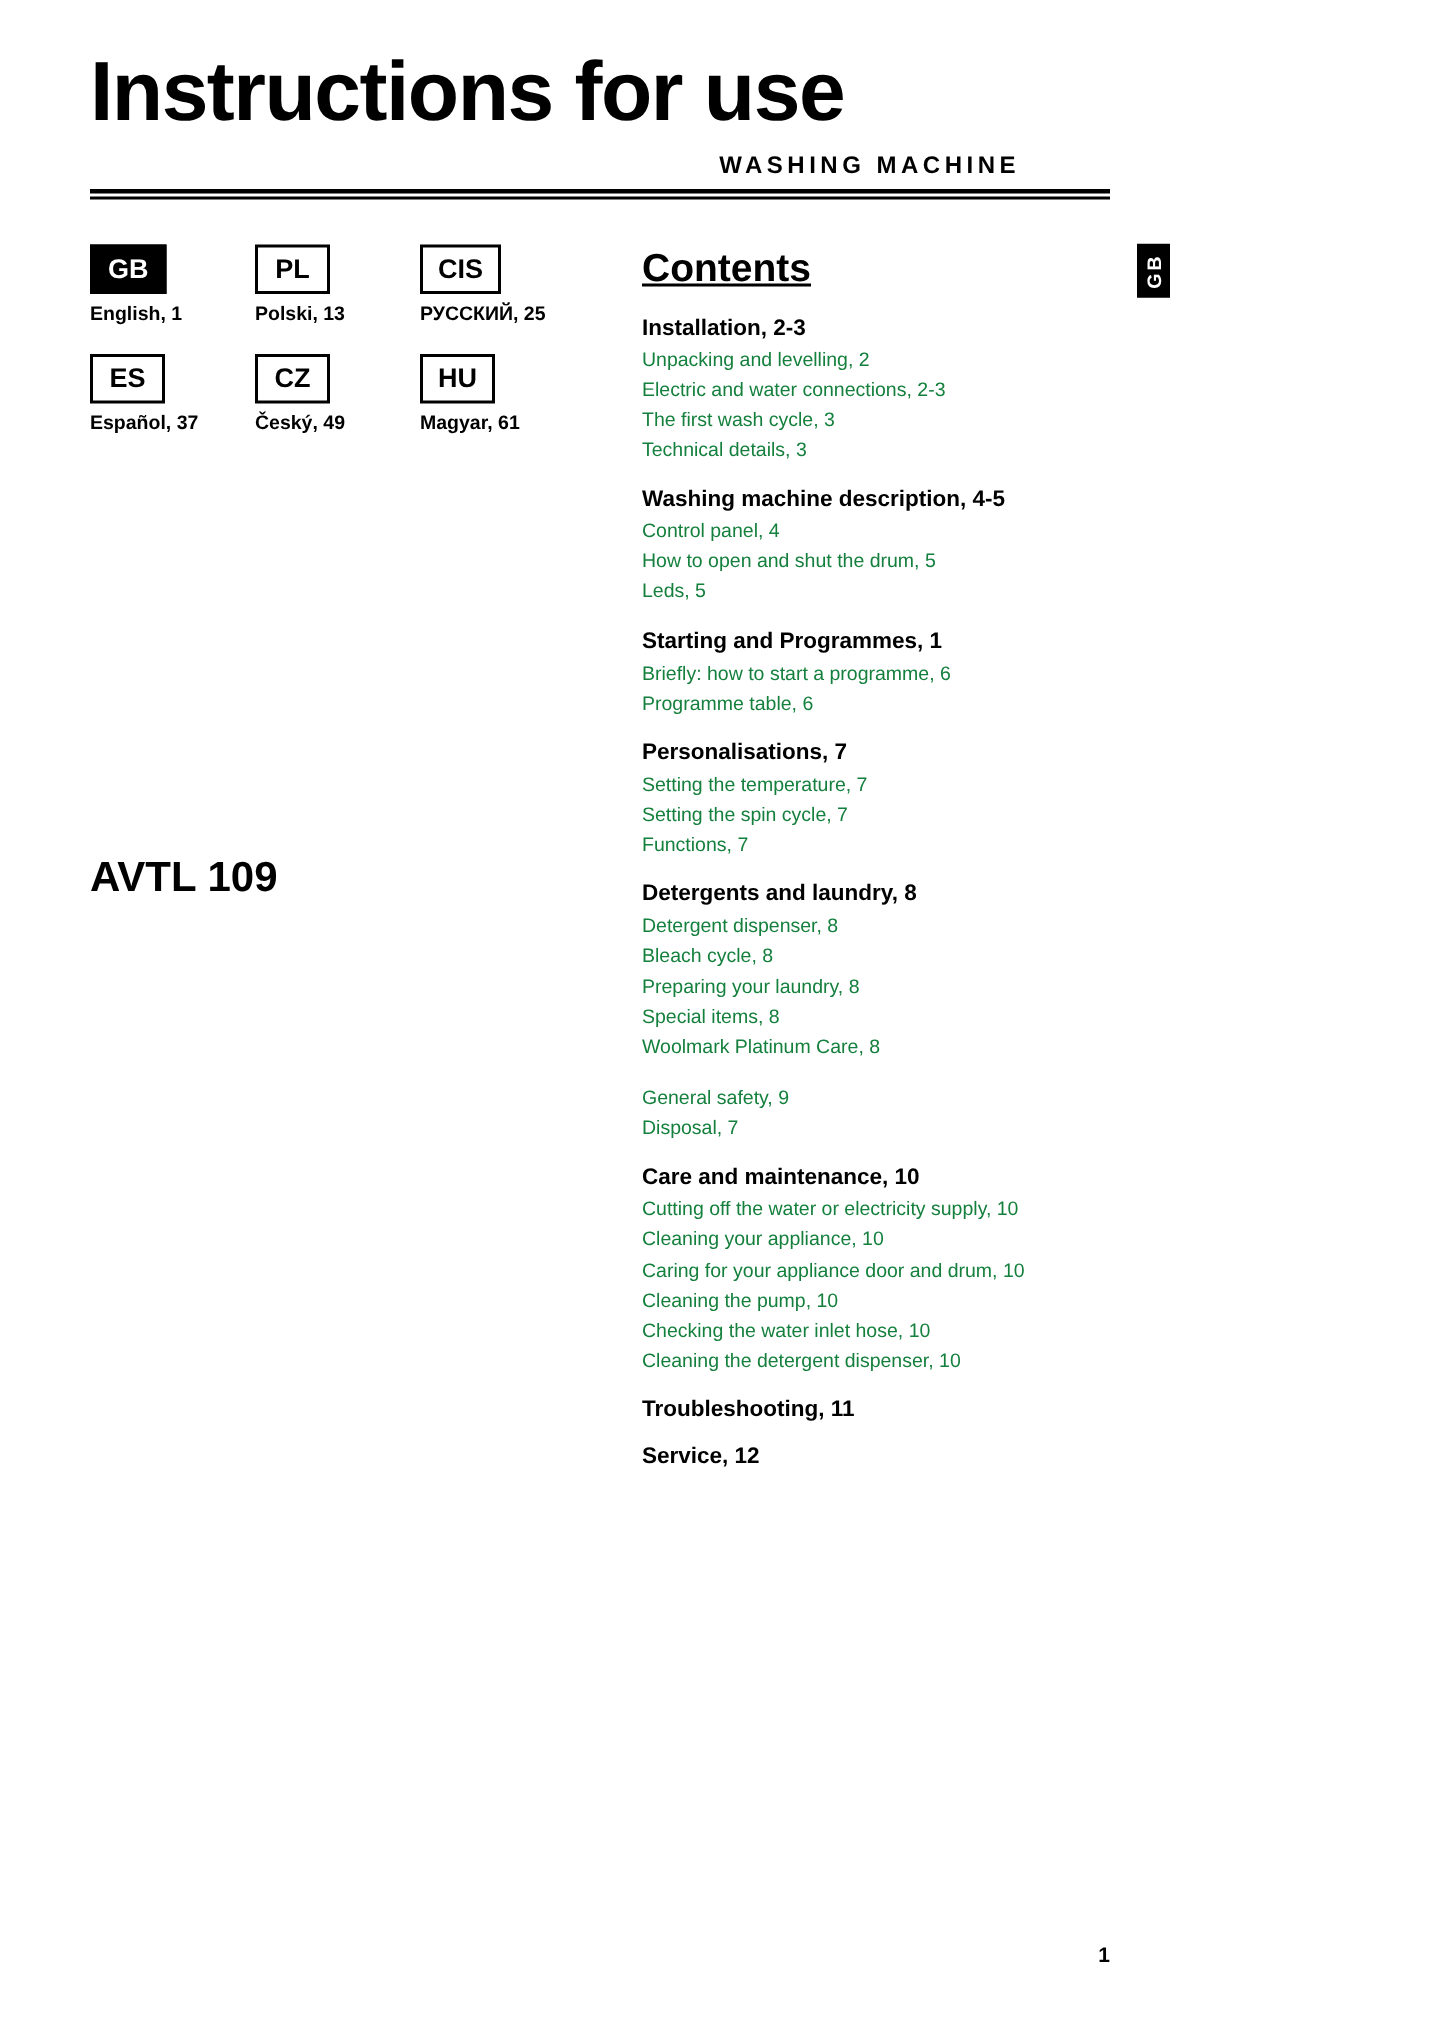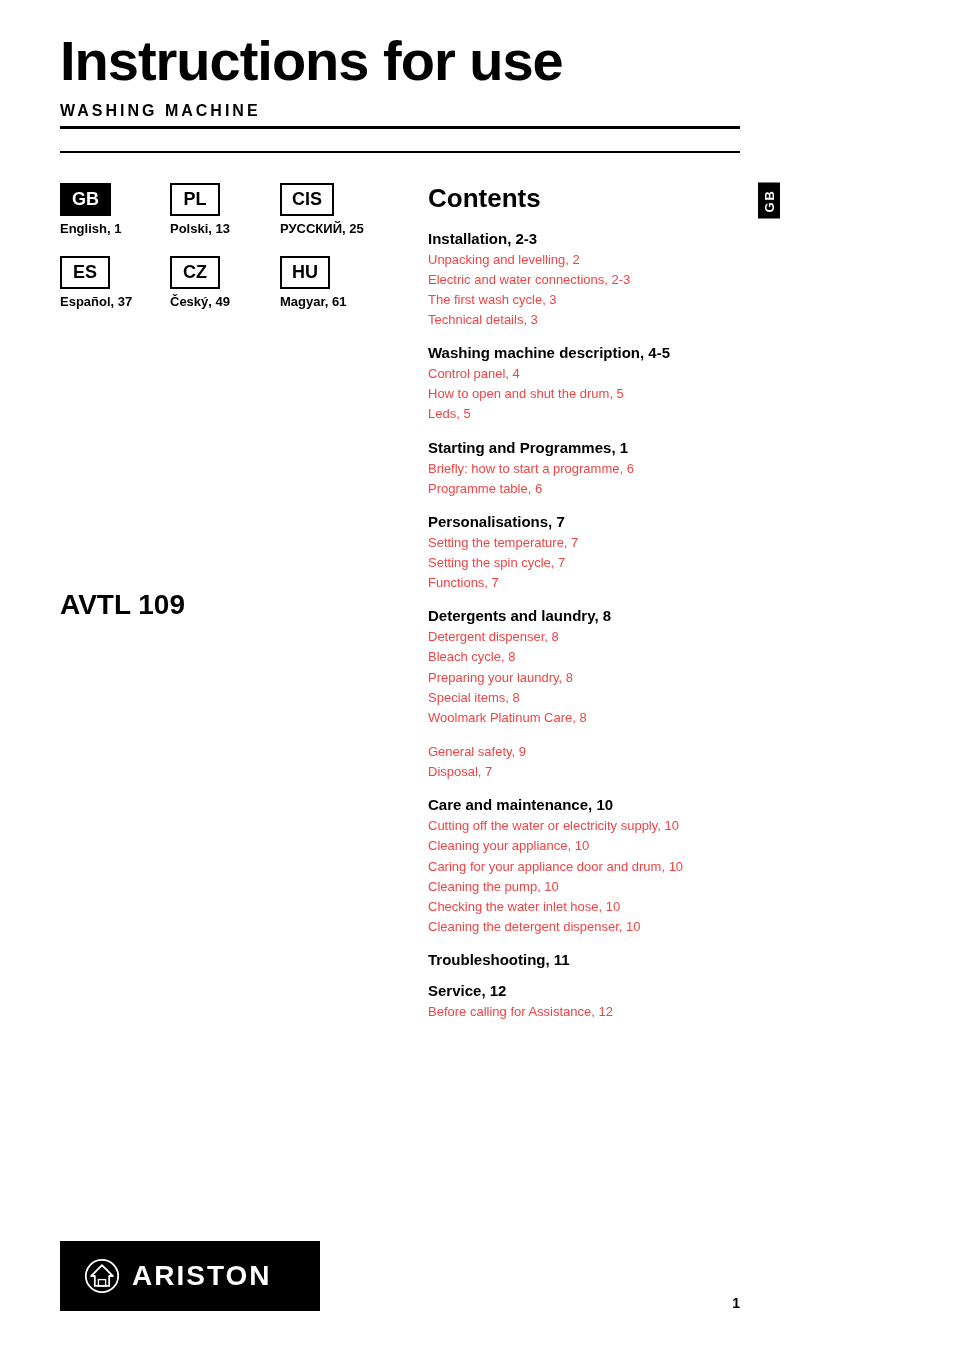--- a/index.html
+++ b/index.html
@@ -26,24 +26,24 @@
       font-size: 56px;
       font-weight: bold;
       line-height: 1.1;
       margin-bottom: 10px;
       letter-spacing: -1px;
     }
 
     
     .subtitle-bar {
       display: flex;
-      justify-content: flex-start;
+      justify-content: flex-end;
       border-bottom: 3px solid #000;
       padding-bottom: 6px;
-      margin-bottom: 22px;
+      margin-bottom: 2px;
     }
 
     .subtitle-text {
       font-size: 16px;
       font-weight: bold;
       letter-spacing: 3px;
       padding-right: 60px;
     }
 
     
@@ -129,36 +129,37 @@
       width: 22px;
       text-align: center;
       letter-spacing: 2px;
     }
 
     .contents-title {
       font-size: 26px;
       font-weight: bold;
       margin-bottom: 16px;
       color: #000;
+      text-decoration: underline;
     }
 
     .section {
       margin-bottom: 14px;
     }
 
     .section-title {
       font-size: 15px;
       font-weight: bold;
       margin-bottom: 3px;
     }
 
     .section-items {
       font-size: 13px;
       line-height: 1.55;
-      color: #ef4444;
+      color: #15803d;
     }
 
     .section-items div {
       margin: 0;
     }
 
     
     .bottom-logo {
       position: absolute;
       bottom: 40px;
@@ -307,36 +308,22 @@
               <div>Cleaning the pump, 10</div>
               <div>Checking the water inlet hose, 10</div>
               <div>Cleaning the detergent dispenser, 10</div>
             </div>
           </div>
           <div class="section">
             <div class="section-title">Troubleshooting, 11</div>
           </div>
           <div class="section">
             <div class="section-title">Service, 12</div>
-            <div class="section-items">
-              <div>Before calling for Assistance, 12</div>
-            </div>
           </div>
         </div>
 
     </div>
   </div>
 
-  <div class="bottom-logo">
-
-    <svg class="ariston-icon" viewBox="0 0 40 40" fill="none" xmlns="http://www.w3.org/2000/svg">
-
-      <circle cx="20" cy="20" r="18" stroke="white" stroke-width="2" fill="none"></circle>
-
-      <polygon points="20,8 32,20 28,20 28,31 12,31 12,20 8,20" fill="none" stroke="white" stroke-width="2" stroke-linejoin="round"></polygon>
-      <rect x="16" y="24" width="8" height="7" fill="none" stroke="white" stroke-width="1.5"></rect>
-    </svg>
-    <span class="ariston-name">ARISTON</span>
-  </div>
 
   <div class="page-number">1</div>
 
 </div>
 
 </body></html>

